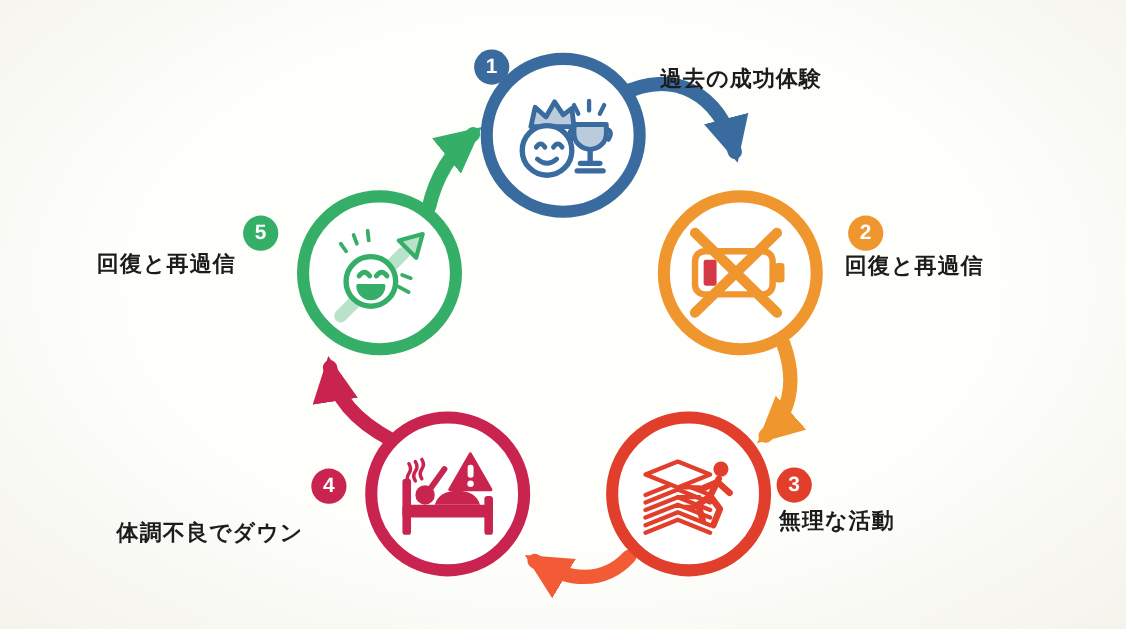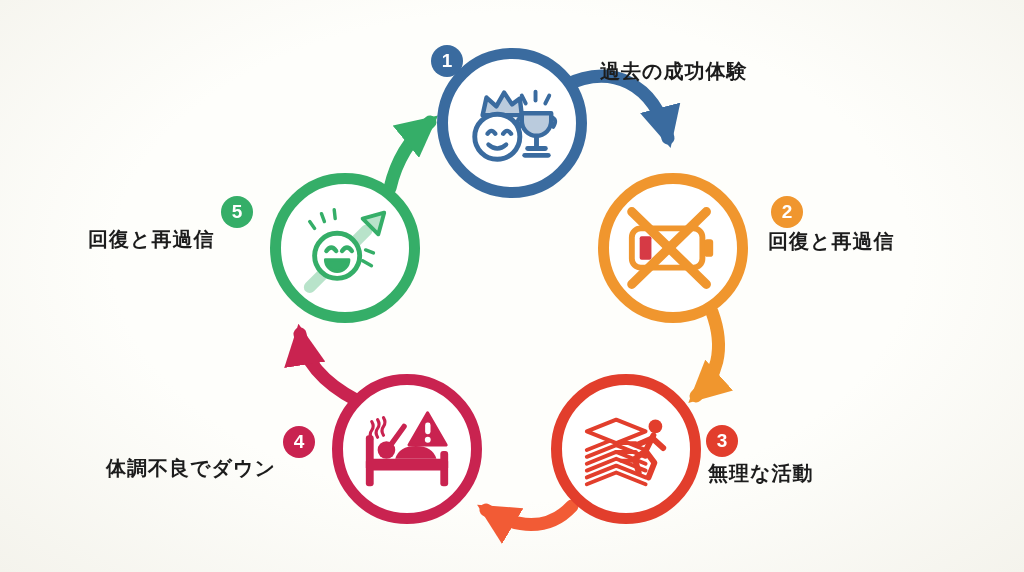--- a/index.html
+++ b/index.html
@@ -35,21 +35,21 @@
   .ring-4 { left:332px; top:374px; }
   .ring-5 { left:270px; top:173px; }
   .badge-1 { left:431px; top:45px; }
   .badge-2 { left:771px; top:196px; }
   .badge-3 { left:706px; top:425px; }
   .badge-4 { left:283px; top:426px; }
   .badge-5 { left:221px; top:196px; }
   .label-1 { left:600px; top:58px; }
   .label-2 { left:768px; top:228px; }
   .label-3 { left:708px; top:460px; }
-  .label-4 { left:106px; top:455px; }
+  .label-4 { left:106px; top:471px; }
   .label-5 { left:88px;  top:226px; }
 </style>
 </head>
 <body>
 
 <div class="canvas">
 
   <svg class="arrows" viewBox="0 0 1024 572">
     <defs>
       <marker id="ah1" viewBox="0 0 4 4" refX="3" refY="2" markerWidth="3.2" markerHeight="3.2" orient="auto" markerUnits="strokeWidth">

